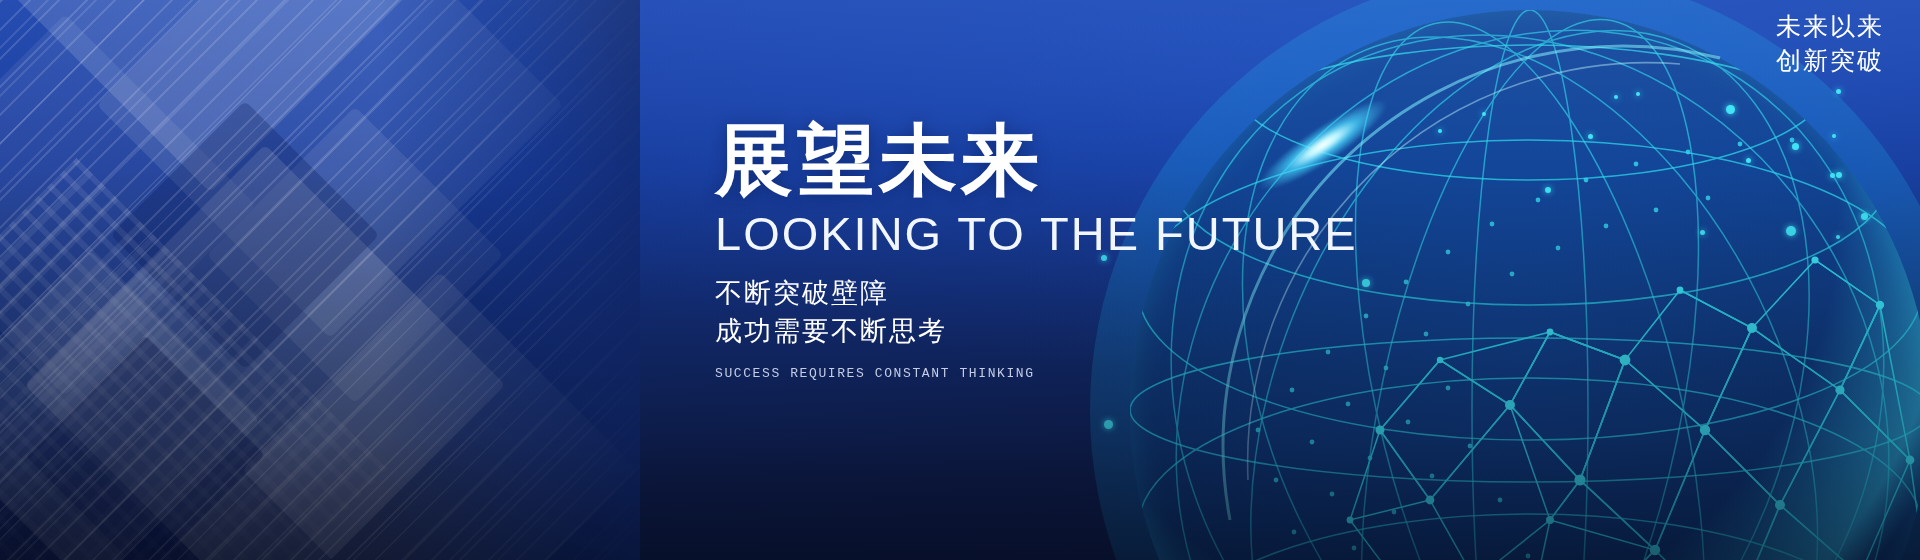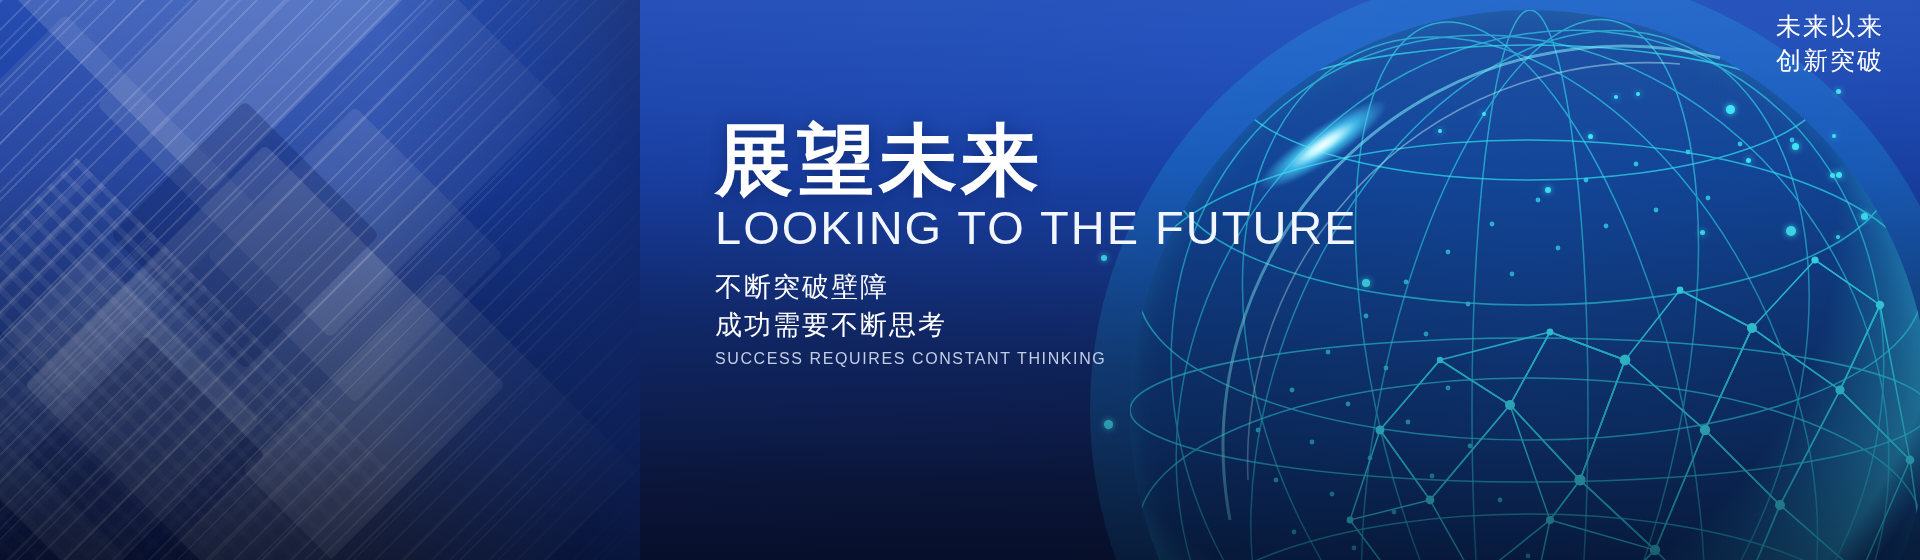--- a/index.html
+++ b/index.html
@@ -106,31 +106,33 @@
   }
 
   
   .copy{ position:absolute; left:715px; top:118px; width:720px; }
   .t-cn{
     font-size:78px; font-weight:700; color:#fff;
     letter-spacing:4px; line-height:1.08;
     text-shadow:0 2px 16px rgba(0,20,70,.45);
   }
   .t-en{
+    margin-top:6px;
     font-size:47px; font-weight:400; color:#f2f6ff;
     letter-spacing:2px; line-height:1.1;
   }
   .sub-cn{
     margin-top:14px;
     font-size:27px; font-weight:400; color:#ffffff;
     letter-spacing:2px; line-height:1.42;
   }
   .sub-en{
-    font-size:16px; font-weight:400; color:#c3cde6;
-    letter-spacing:1.6px; line-height:1.75;
+    margin-top:12px;
+    font-size:13px; font-weight:400; color:#c3cde6;
+    letter-spacing:1.6px; line-height:1.75;font-family:Liberation Mono, monospace;
   }
 
   .corner-slogan{
     position:absolute; right:36px; top:10px;
     text-align:right;
     font-size:25px; font-weight:400; color:#ffffff;
     letter-spacing:2px; line-height:1.35;
   }
 </style>
 </head>

